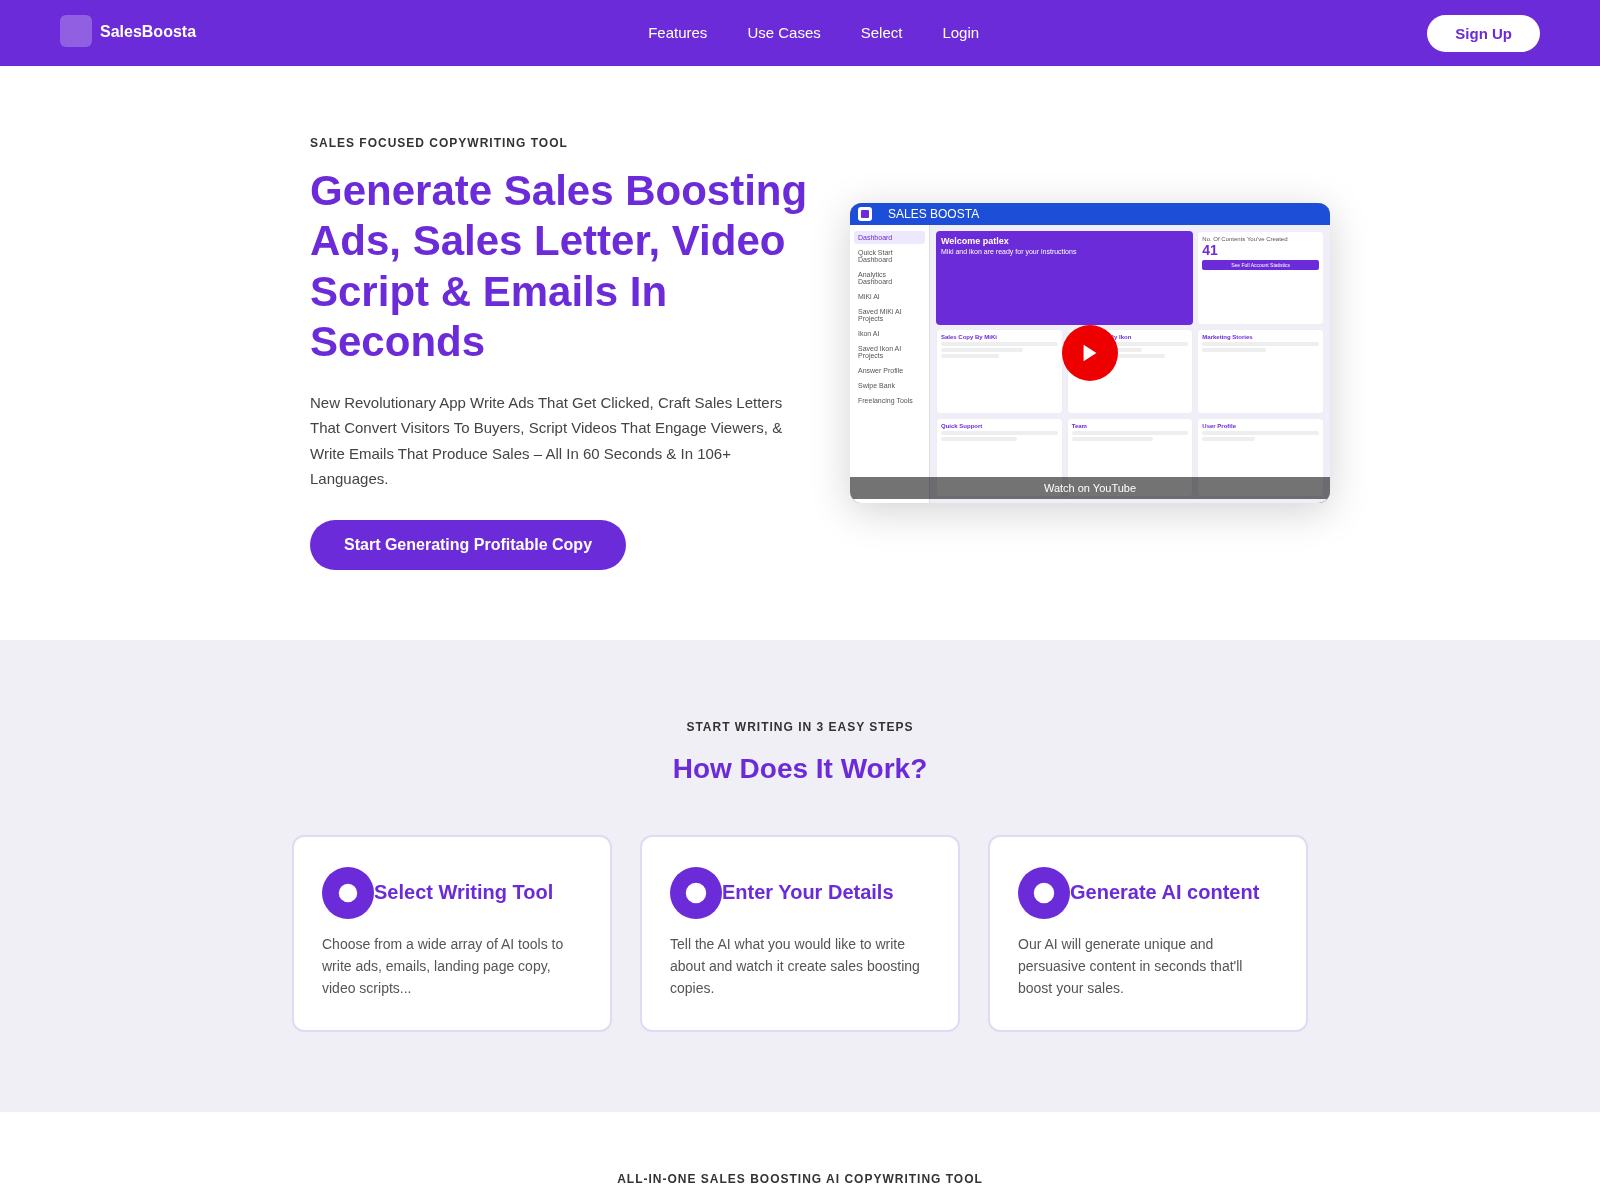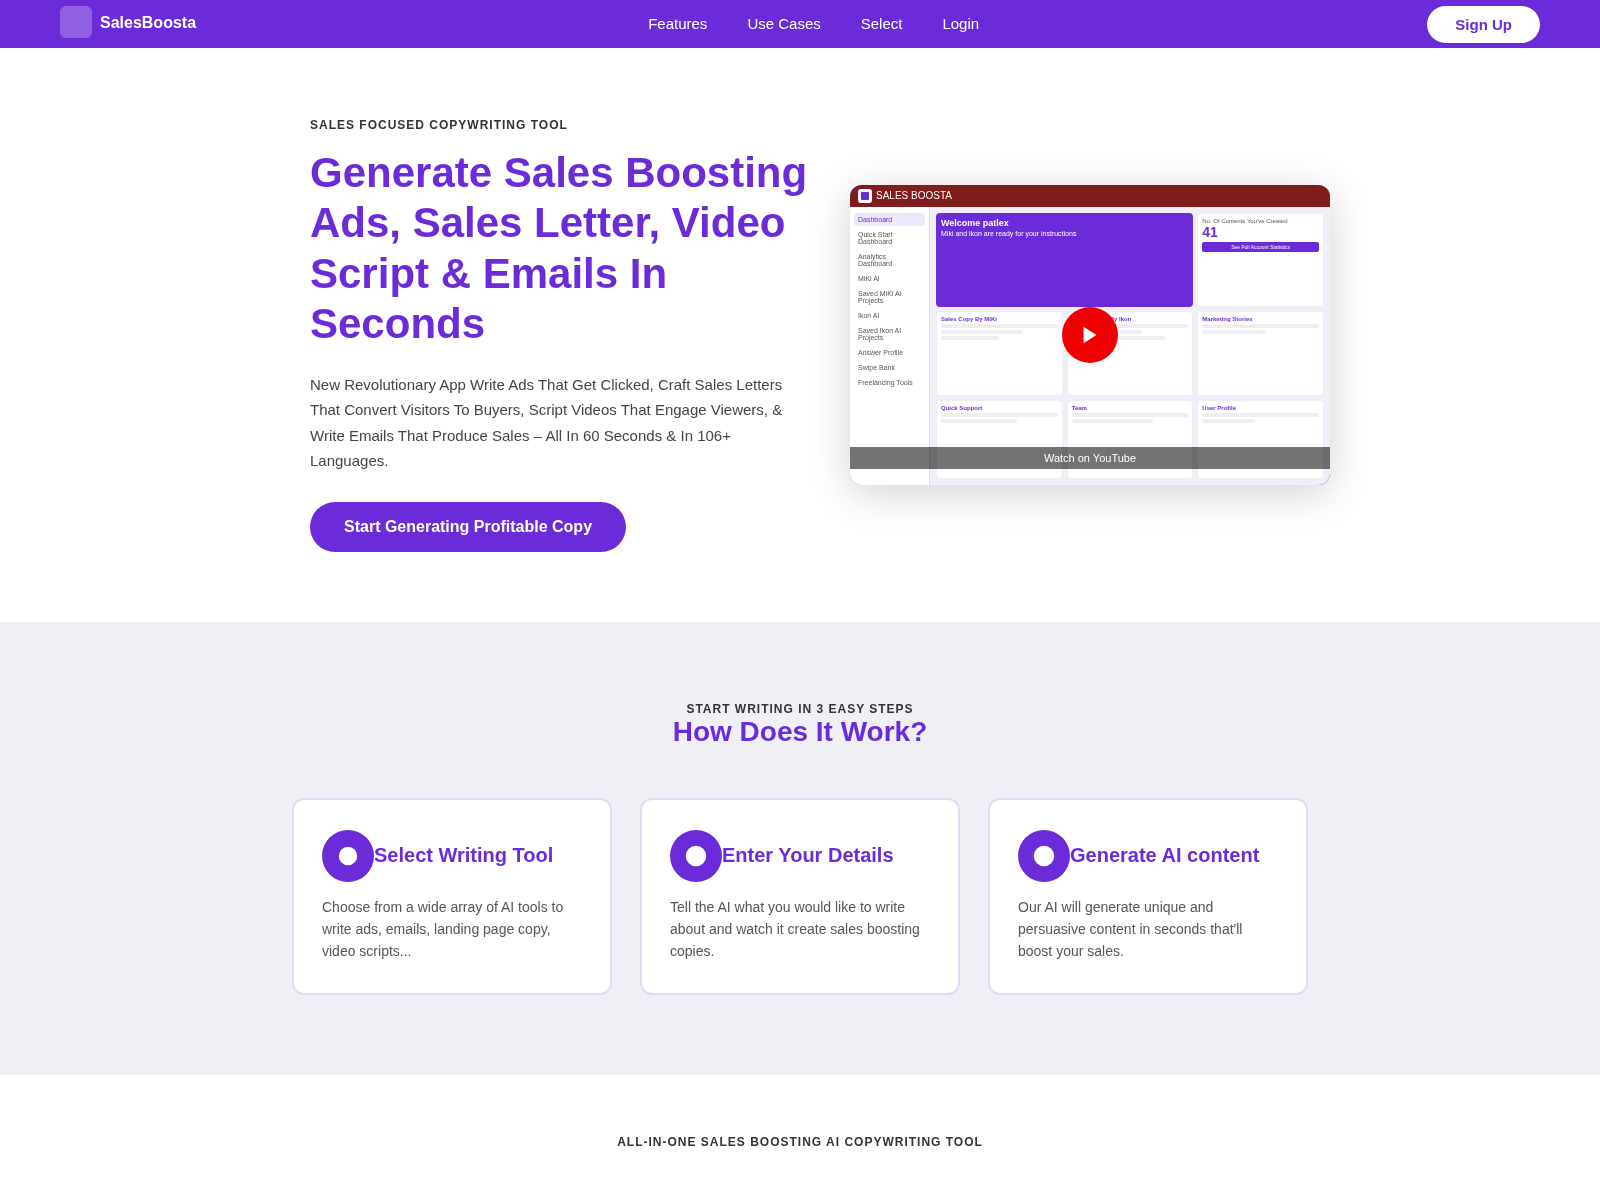--- a/index.html
+++ b/index.html
@@ -5,21 +5,21 @@
     * { box-sizing: border-box; margin: 0; padding: 0; }
     body { font-family: Arial, sans-serif; background: #fff; color: #222; }
 
     
     nav {
       background: #6c2bd9;
       display: flex;
       align-items: center;
       justify-content: space-between;
       padding: 0 60px;
-      height: 48px;
+      height: 66px;
       position: sticky;
       top: 0;
       z-index: 100;
     }
     .nav-links {
       display: flex;
       gap: 40px;
       list-style: none;
     }
     .nav-links a {
@@ -138,27 +138,27 @@
     
     .fake-dashboard {
       position: absolute;
       top: 0; left: 0; right: 0; bottom: 0;
       background: #f0eef8;
       display: flex;
       flex-direction: column;
       font-size: 7px;
     }
     .fake-db-top {
-      background: #7f1d1d;
+      background: #1d4ed8;
       color: #fff;
       padding: 4px 8px;
-      font-size: 10px;
-      display: flex;
-      align-items: center;
-      gap: 4px;
+      font-size: 12px;
+      display: flex;
+      align-items: center;
+      gap: 16px;
     }
     .fake-db-body {
       display: flex;
       flex: 1;
     }
     .fake-db-sidebar {
       width: 80px;
       background: #fff;
       border-right: 1px solid #ddd;
       padding: 6px 4px;
@@ -219,21 +219,21 @@
       background: #f0eff5;
       padding: 80px 60px;
     }
     .steps-eyebrow {
       text-align: center;
       font-size: 12px;
       font-weight: bold;
       letter-spacing: 1px;
       color: #333;
       text-transform: uppercase;
-      margin-bottom: 0;
+      margin-bottom: 19px;
     }
     .steps-title {
       text-align: center;
       font-size: 28px;
       font-weight: 900;
       color: #6c2bd9;
       margin-bottom: 50px;
     }
     .steps-cards {
       display: flex;
@@ -397,21 +397,21 @@
           </div>
 
           <div style="position:absolute;top:50%;left:50%;transform:translate(-50%,-50%);z-index:10;">
             <div class="video-play-btn">
               <svg width="22" height="22" viewBox="0 0 24 24">
                   <polygon points="5,3 19,12 5,21" fill="#fff"></polygon>
                 </svg>
             </div>
           </div>
 
-          <div class="video-overlay-text" style="position:absolute;bottom:16px;left:0;right:0;background:rgba(0,0,0,0.55);color:#fff;font-size:11px;padding:5px 0;text-align:center;z-index:10;">Watch on YouTube</div>
+          <div class="video-overlay-text" style="position:absolute;bottom:4px;left:0;right:0;background:rgba(0,0,0,0.55);color:#fff;font-size:11px;padding:5px 0;text-align:center;z-index:10;">Watch on YouTube</div>
         </div>
       </div>
     </div>
   </div>
 </section>
 
 <section class="steps-section">
   <div class="steps-eyebrow">START WRITING IN 3 EASY STEPS</div>
   <h2 class="steps-title">How Does It Work?</h2>
   <div class="steps-cards">

